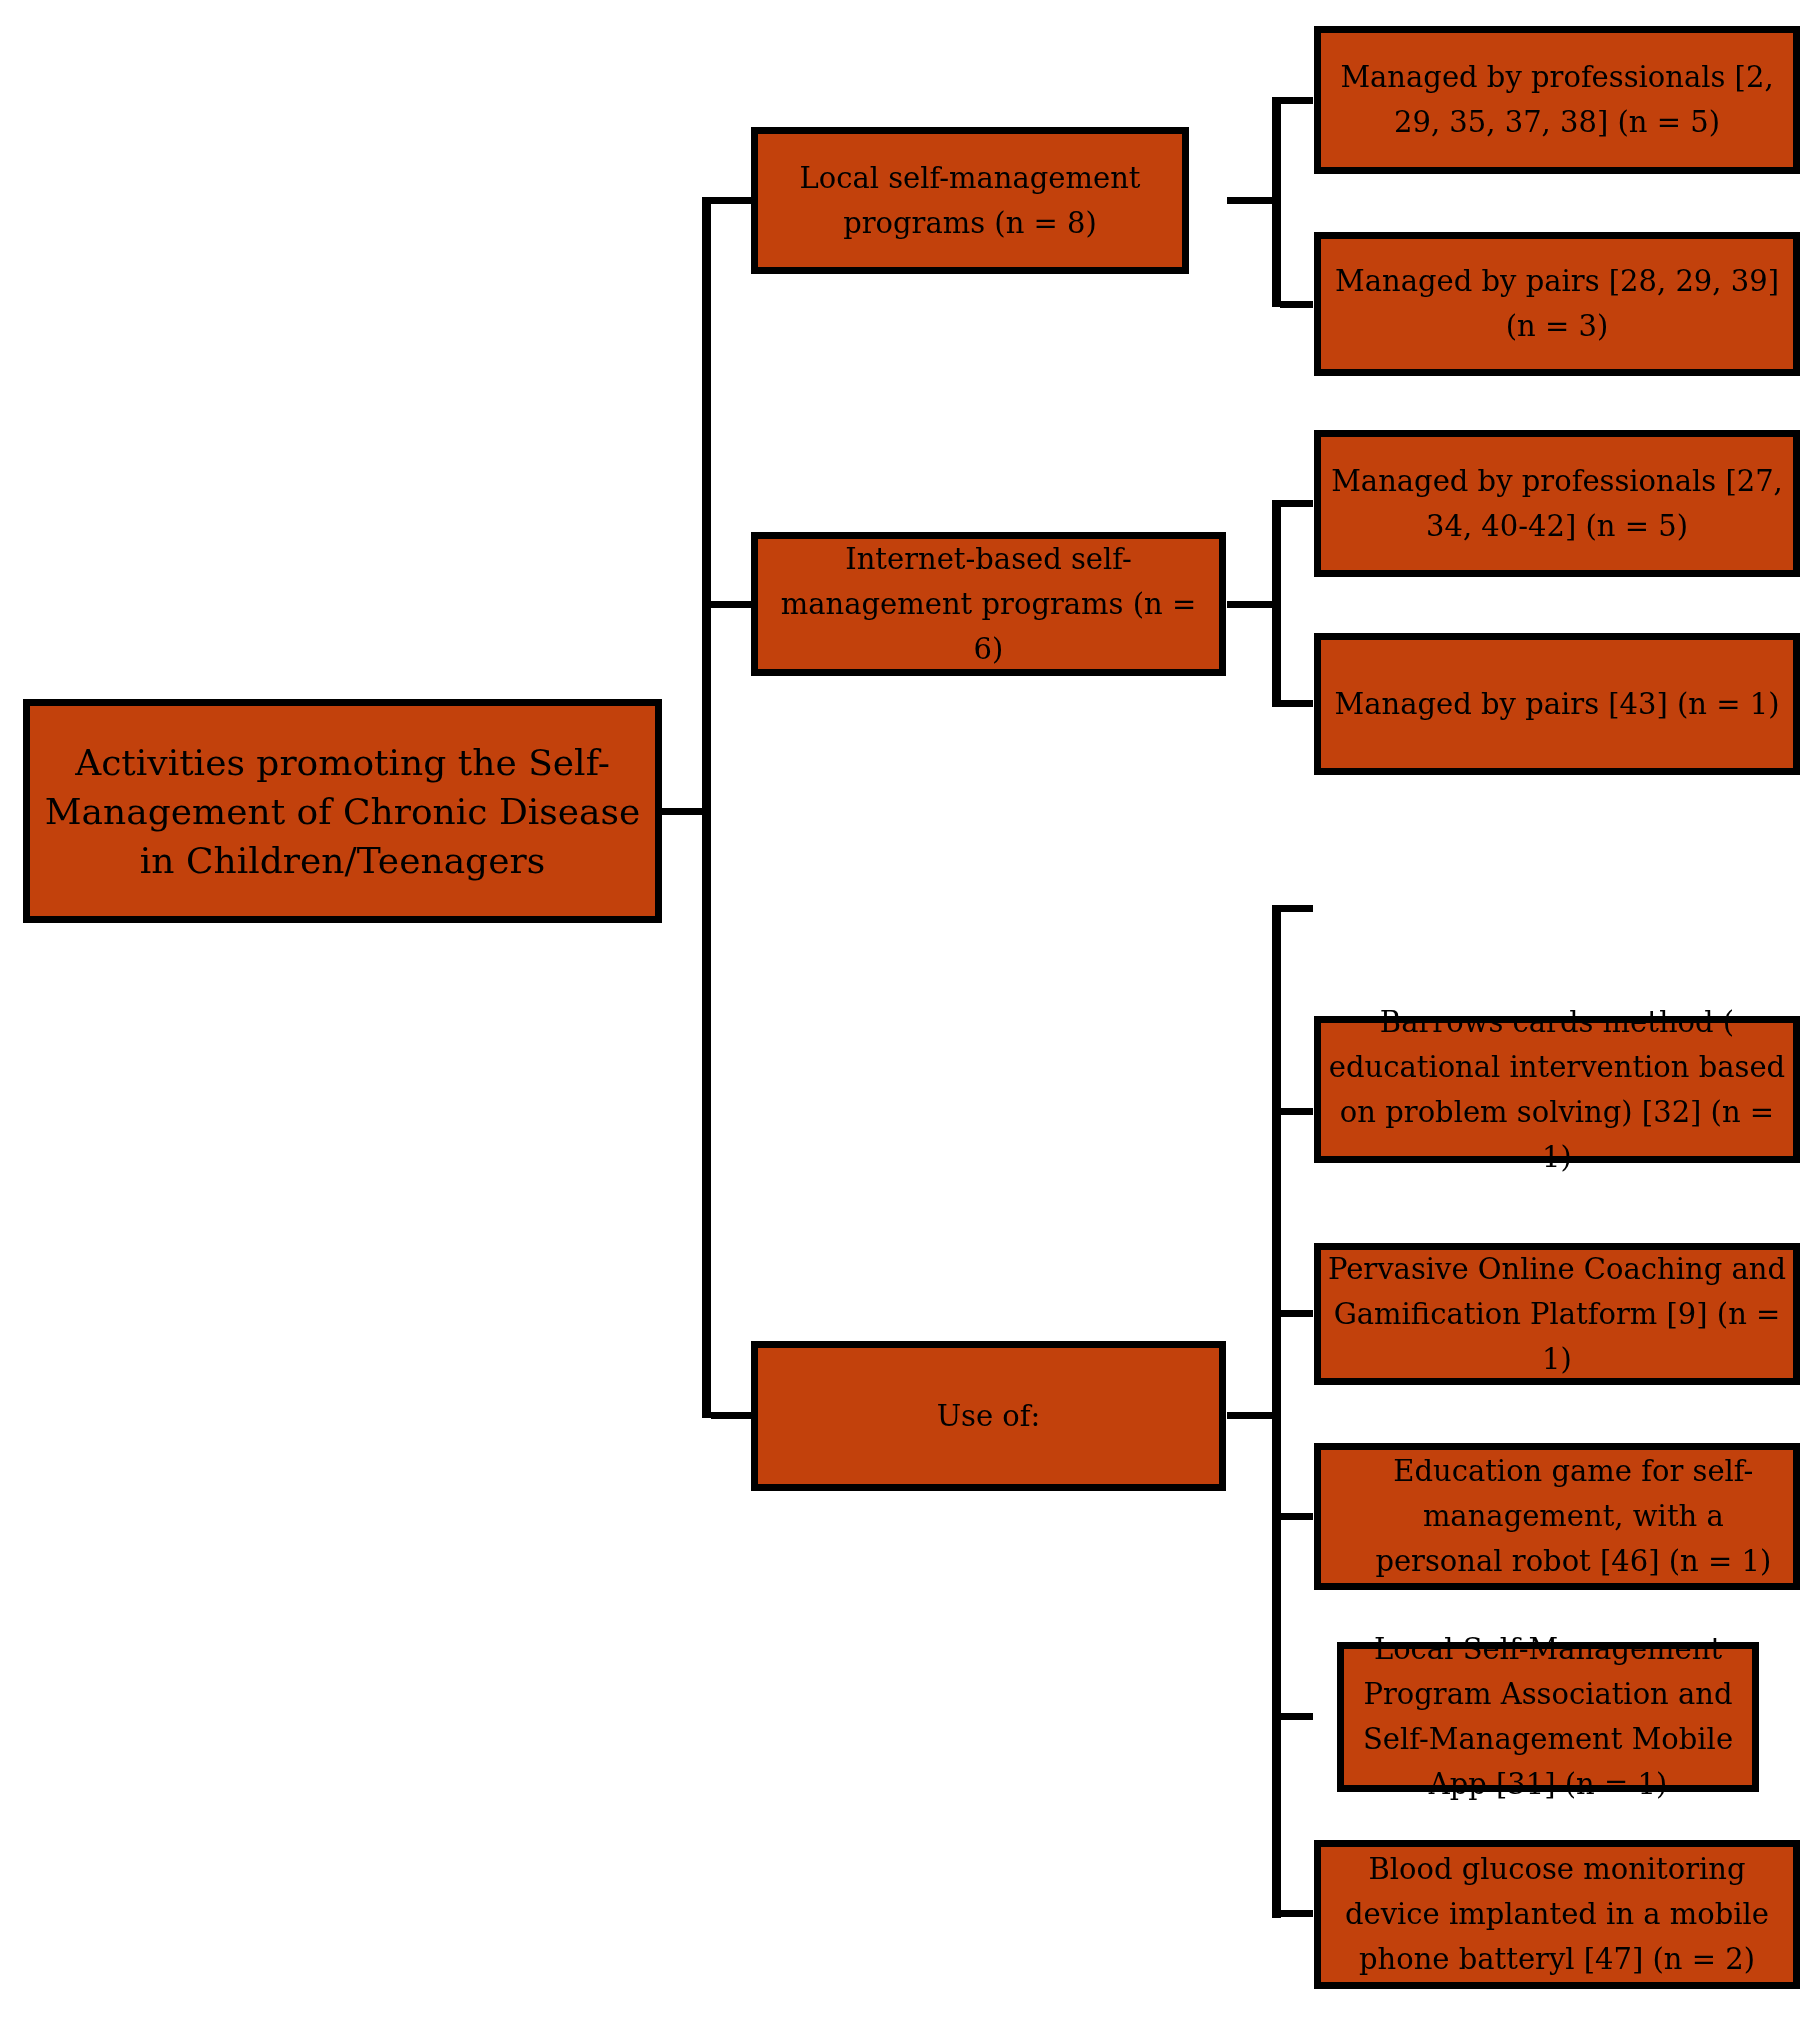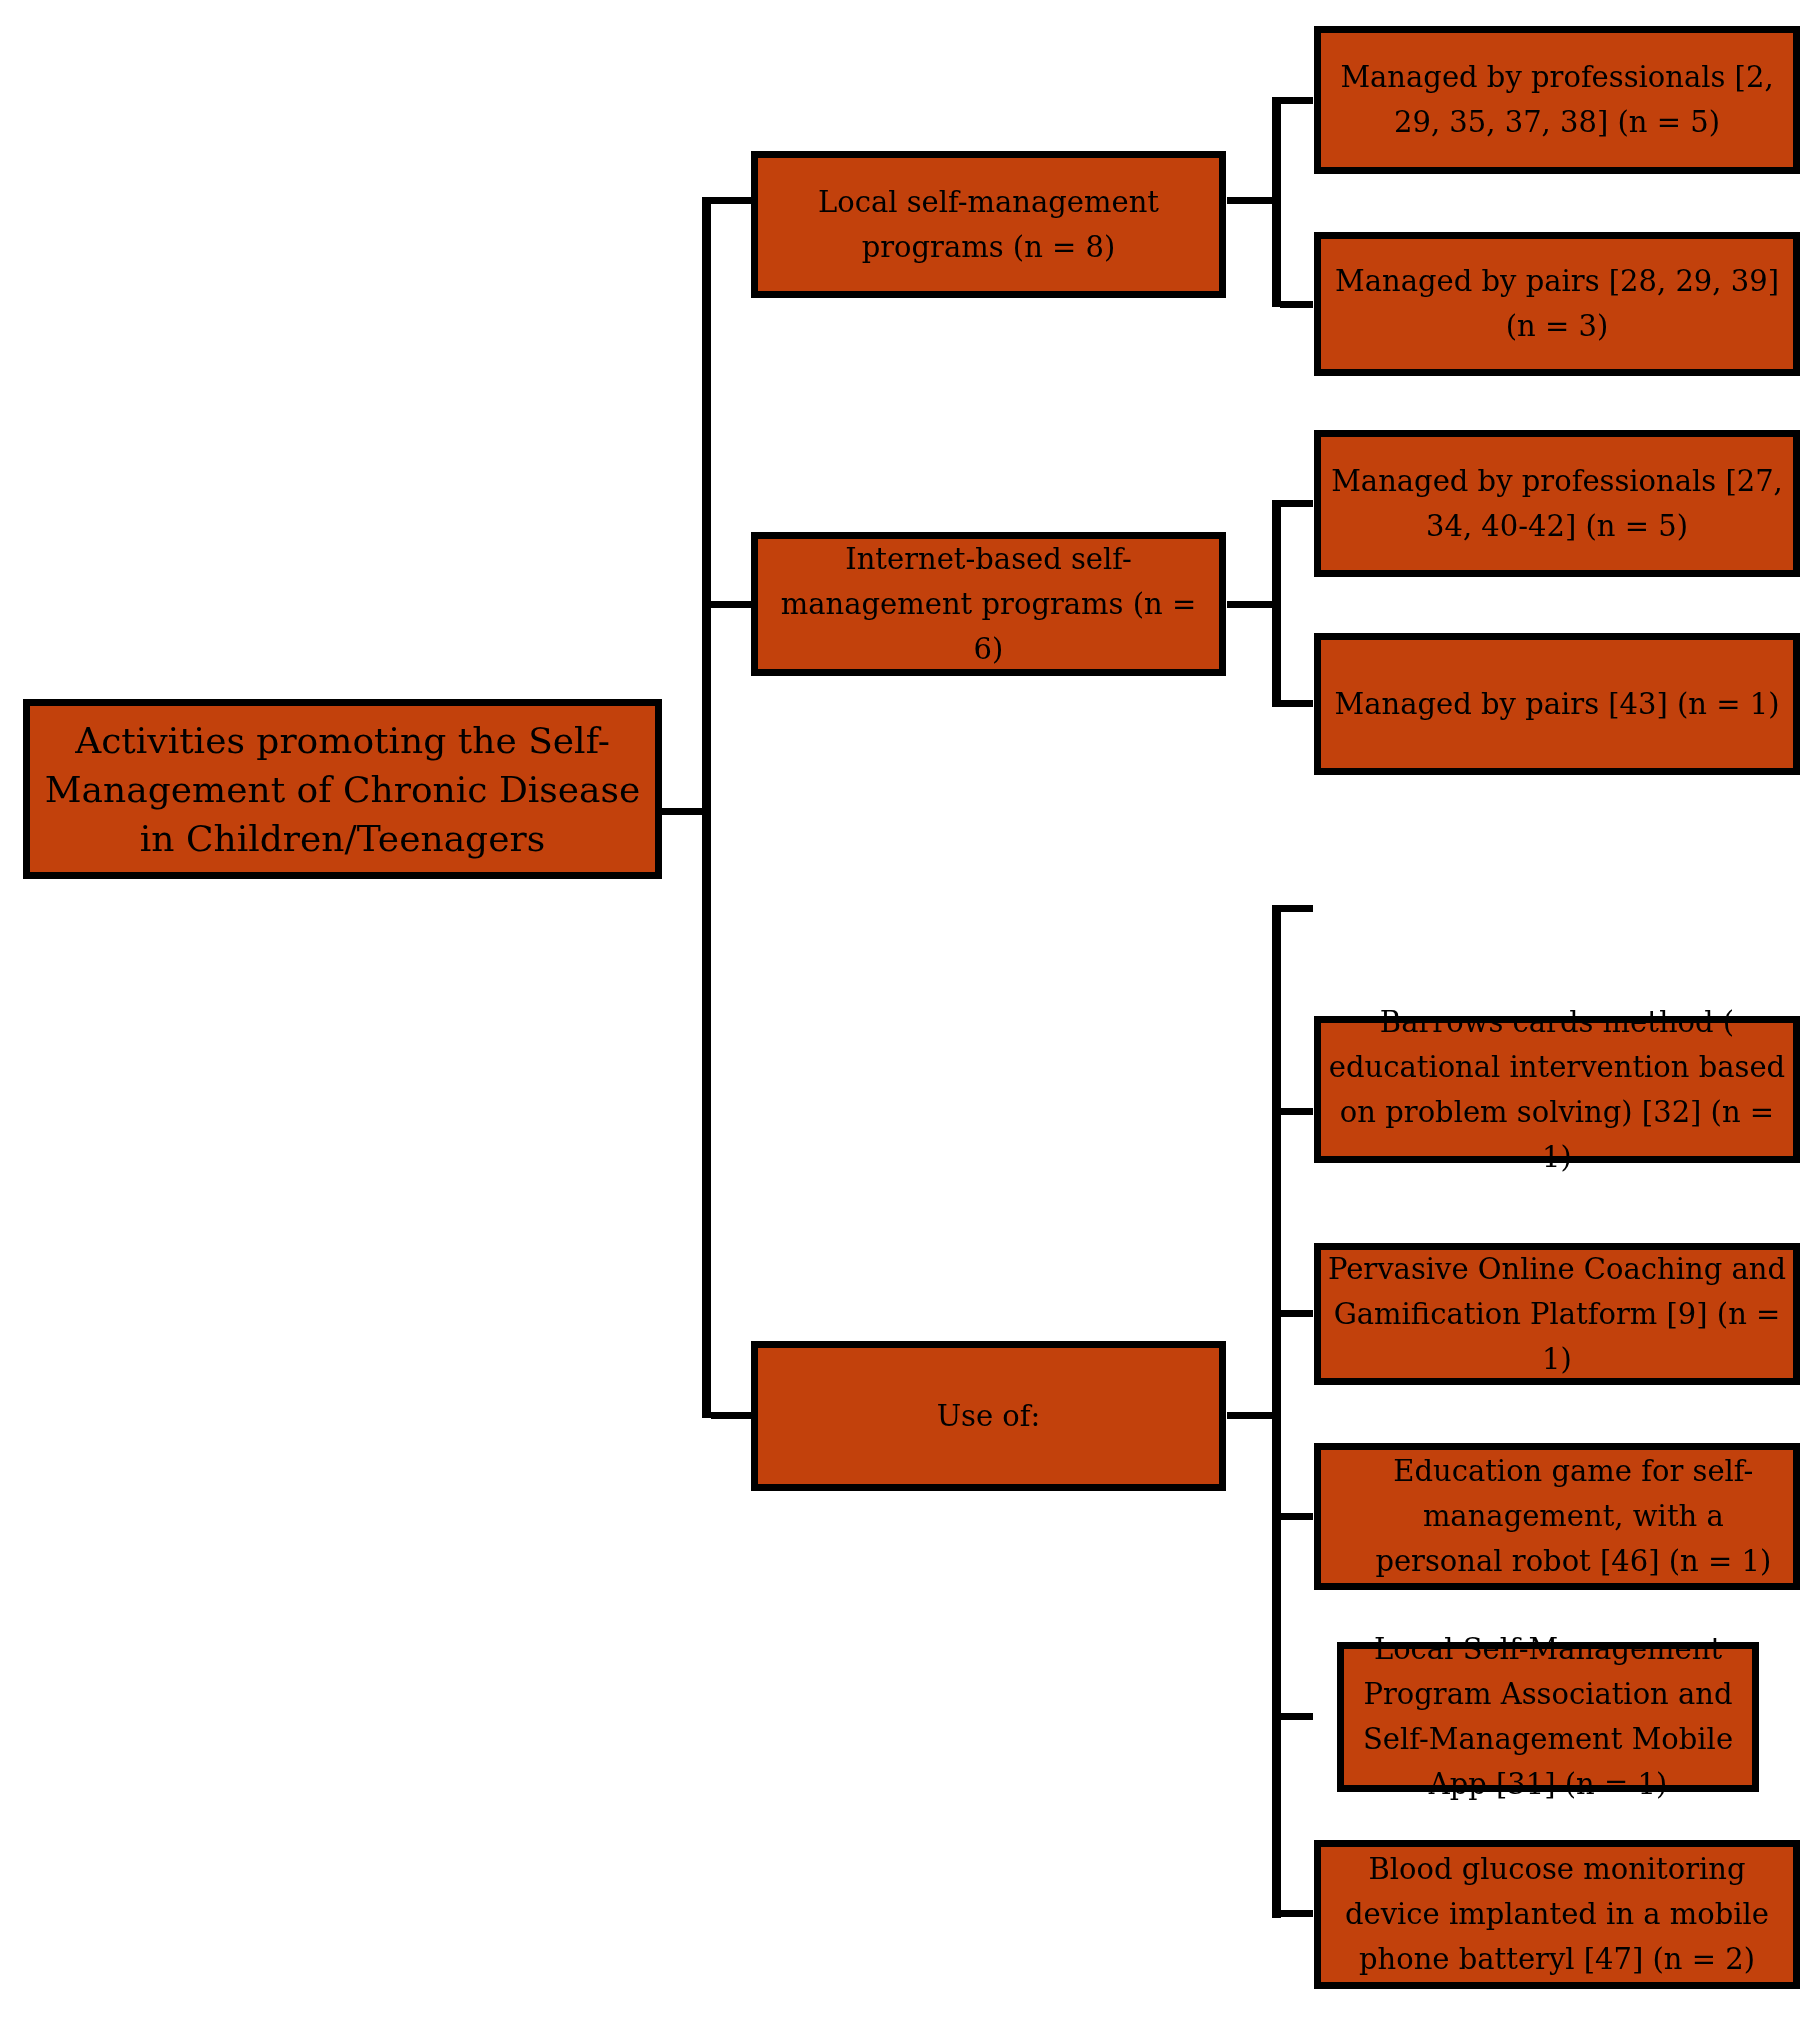--- a/index.html
+++ b/index.html
@@ -33,23 +33,23 @@
   .line {
     position: absolute;
     background: #000000;
   }
 </style>
 </head>
 <body>
 
 <div id="figure">
 
-  <div class="box root" style="left:23px; top:699px; width:639px; height:180px;">Activities promoting the Self-Management of Chronic Disease in Children/Teenagers</div>
+  <div class="box root" style="left:23px; top:699px; width:639px; height:224px;">Activities promoting the Self-Management of Chronic Disease in Children/Teenagers</div>
 
-  <div class="box mid" style="left:751px; top:127px; width:475px; height:147px;margin-top:24px;">Local self-management programs (n = 8)</div>
+  <div class="box mid" style="left:751px; top:127px; width:438px; height:147px;">Local self-management programs (n = 8)</div>
 
   <div class="box mid" style="left:751px; top:532px; width:475px; height:144px;">Internet-based self-management programs (n = 6)</div>
 
   <div class="box mid" style="left:751px; top:1341px; width:475px; height:150px;">Use of:</div>
 
   <div class="box leaf" style="left:1314px; top:26px; width:486px; height:148px;">Managed by professionals [2, 29, 35, 37, 38] (n = 5)</div>
 
   <div class="box leaf" style="left:1314px; top:232px; width:486px; height:144px;">Managed by pairs [28, 29, 39] (n = 3)</div>
 
   <div class="box leaf" style="left:1314px; top:430px; width:486px; height:147px;">Managed by professionals [27, 34, 40-42] (n = 5)</div>

